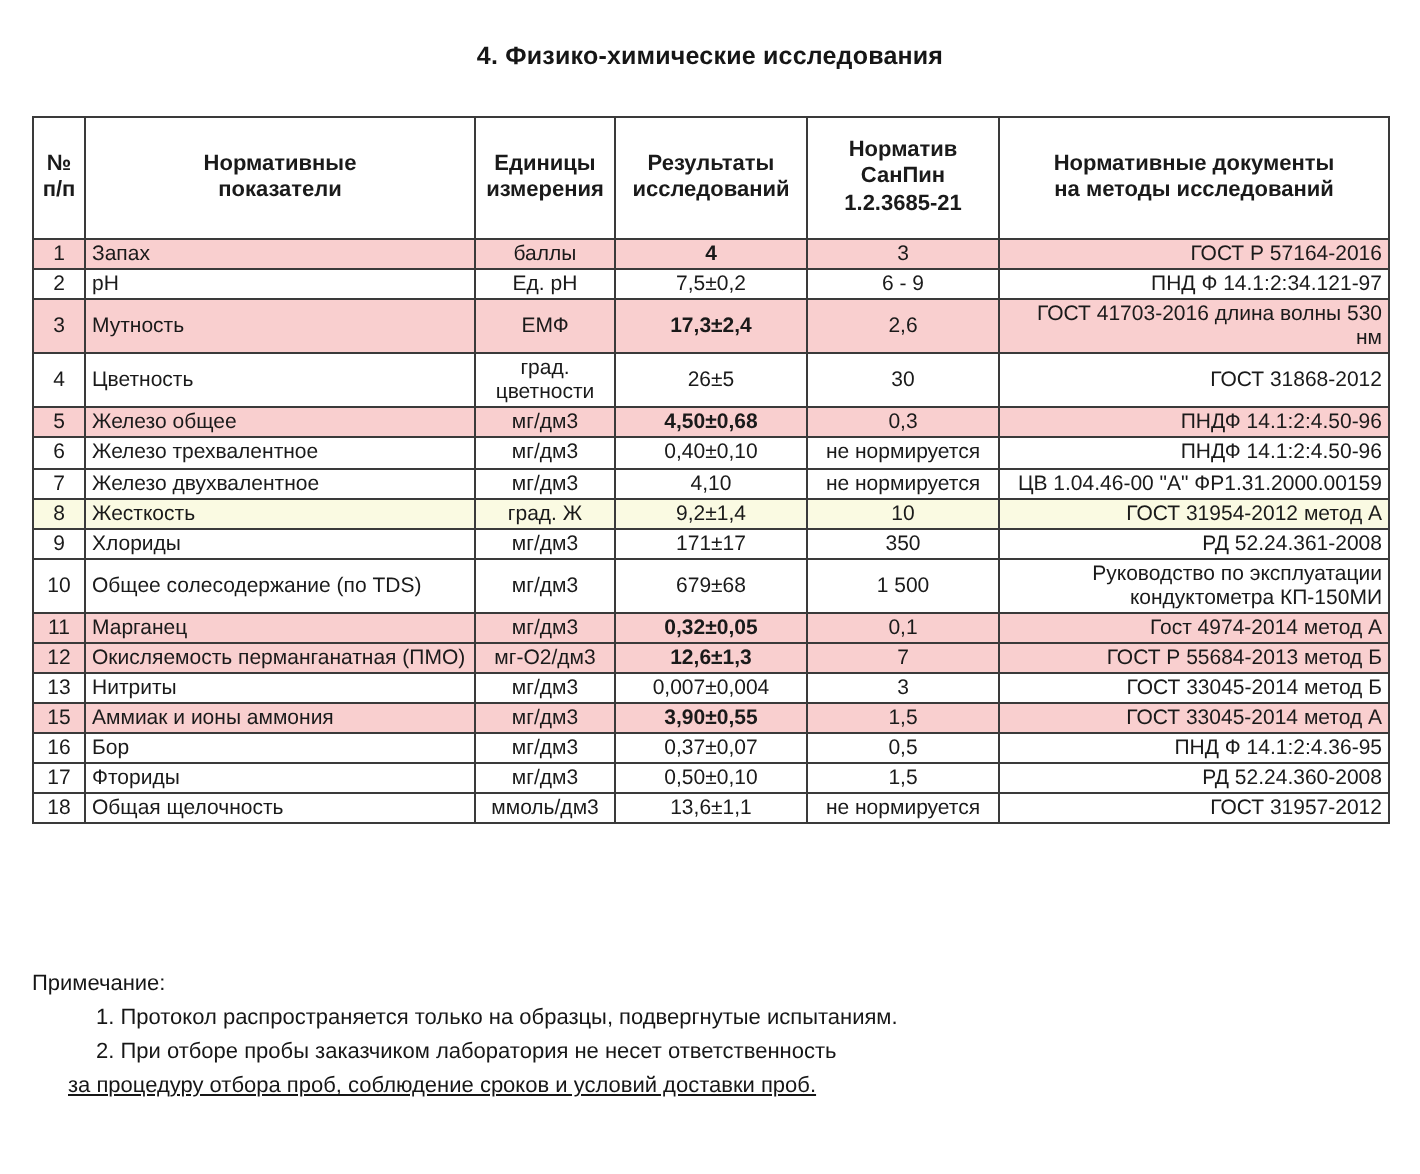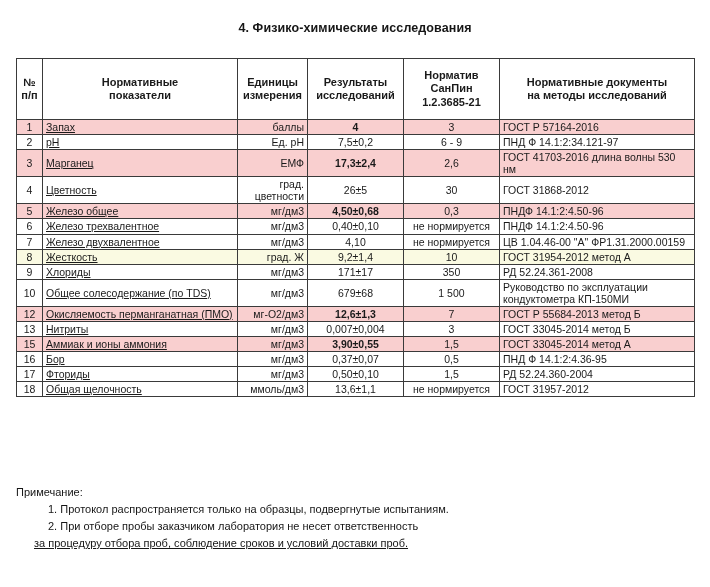--- a/index.html
+++ b/index.html
@@ -60,25 +60,25 @@
   }
   
   col.c-num  { width: 26px; }
   col.c-par  { width: 195px; }
   col.c-unit { width: 70px; }
   col.c-res  { width: 96px; }
   col.c-norm { width: 96px; }
   col.c-docs { width: 195px; }
 
   td.num   { text-align: center; }
-  td.par   { text-align: left; padding-left: 5px; text-decoration: underline; }
-  td.unit  { text-align: right; }
+  td.par   { text-align: left; padding-left: 5px; }
+  td.unit  { text-align: center; }
   td.res   { text-align: center; }
   td.norm  { text-align: center; }
-  td.docs  { text-align: left; }
+  td.docs  { text-align: right; }
 
   tr.hl-pink td { background: #f9cfcf; }
   tr.hl-yellow td { background: #fafae2; }
   tr.hl-pink td.res { font-weight: bold; }
   tr.hl-yellow td.res { font-weight: normal; }
 
   .notes {
     position: absolute;
     left: 16px;
     top: 487px;
@@ -151,21 +151,21 @@
           <tr>
             <td class="num">2</td>
             <td class="par">pH</td>
             <td class="unit">Ед. pH</td>
             <td class="res">7,5±0,2</td>
             <td class="norm">6 - 9</td>
             <td class="docs">ПНД Ф 14.1:2:34.121-97</td>
           </tr>
           <tr class="hl-pink">
             <td class="num">3</td>
-            <td class="par">Марганец</td>
+            <td class="par">Мутность</td>
             <td class="unit">ЕМФ</td>
             <td class="res">17,3±2,4</td>
             <td class="norm">2,6</td>
             <td class="docs">ГОСТ 41703-2016 длина волны 530 нм</td>
           </tr>
           <tr>
             <td class="num">4</td>
             <td class="par">Цветность</td>
             <td class="unit">град. цветности</td>
             <td class="res">26±5</td>
@@ -214,20 +214,28 @@
           </tr>
           <tr>
             <td class="num">10</td>
             <td class="par">Общее солесодержание (по TDS)</td>
             <td class="unit">мг/дм3</td>
             <td class="res">679±68</td>
             <td class="norm">1 500</td>
             <td class="docs">Руководство по эксплуатации кондуктометра КП-150МИ</td>
           </tr>
           <tr class="hl-pink">
+            <td class="num">11</td>
+            <td class="par">Марганец</td>
+            <td class="unit">мг/дм3</td>
+            <td class="res">0,32±0,05</td>
+            <td class="norm">0,1</td>
+            <td class="docs">Гост 4974-2014 метод А</td>
+          </tr>
+          <tr class="hl-pink">
             <td class="num">12</td>
             <td class="par">Окисляемость перманганатная (ПМО)</td>
             <td class="unit">мг-О2/дм3</td>
             <td class="res">12,6±1,3</td>
             <td class="norm">7</td>
             <td class="docs">ГОСТ Р 55684-2013 метод Б</td>
           </tr>
           <tr>
             <td class="num">13</td>
             <td class="par">Нитриты</td>
@@ -251,21 +259,21 @@
             <td class="res">0,37±0,07</td>
             <td class="norm">0,5</td>
             <td class="docs">ПНД Ф 14.1:2:4.36-95</td>
           </tr>
           <tr>
             <td class="num">17</td>
             <td class="par">Фториды</td>
             <td class="unit">мг/дм3</td>
             <td class="res">0,50±0,10</td>
             <td class="norm">1,5</td>
-            <td class="docs">РД 52.24.360-2004</td>
+            <td class="docs">РД 52.24.360-2008</td>
           </tr>
           <tr>
             <td class="num">18</td>
             <td class="par">Общая щелочность</td>
             <td class="unit">ммоль/дм3</td>
             <td class="res">13,6±1,1</td>
             <td class="norm">не нормируется</td>
             <td class="docs">ГОСТ 31957-2012</td>
           </tr>
         </tbody>

